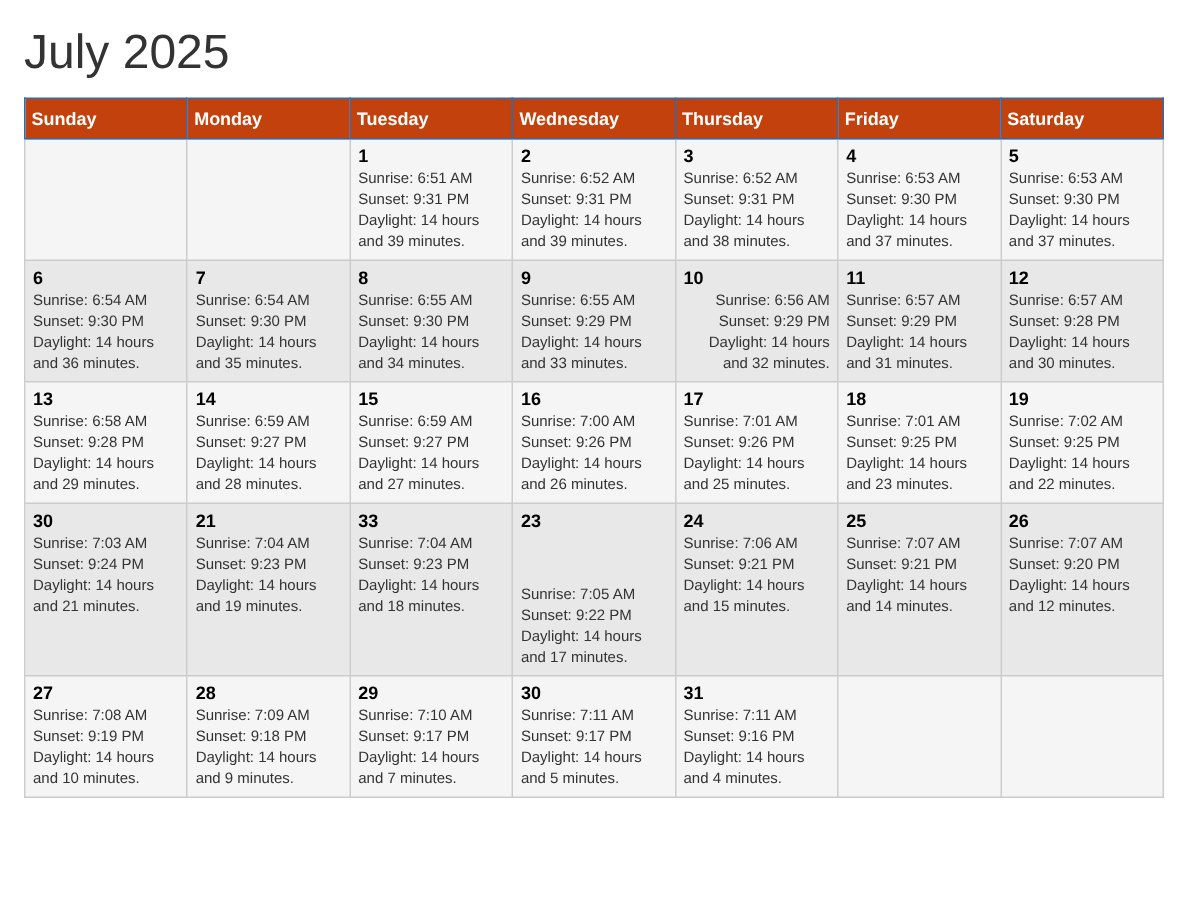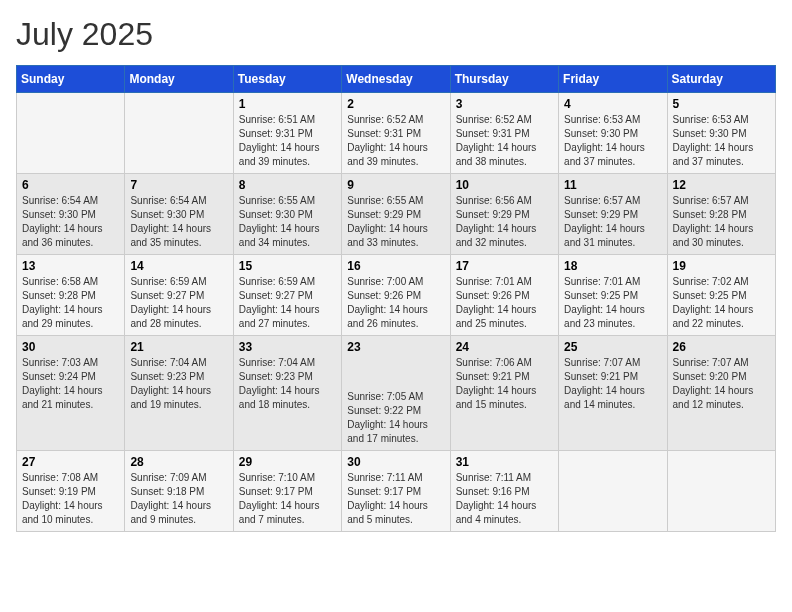--- a/index.html
+++ b/index.html
@@ -43,21 +43,21 @@
     .location {
       font-size: 15px;
       color: #555;
     }
     .calendar {
       width: 100%;
       border-collapse: collapse;
       font-size: 11px;
     }
     .calendar thead tr th {
-      background-color: #1d4ed8;
+      background-color: #c2410c;
       color: #fff;
       padding: 6px 4px;
       text-align: left;
       font-size: 12px;
       font-weight: bold;
       border: 1px solid #2a6db5;
     }
     .calendar tbody tr td {
       vertical-align: top;
       border: 1px solid #ccc;
@@ -158,21 +158,21 @@
 Daylight: 14 hours and 34 minutes.</div>
         </td>
         <td>
           <div class="day-num">9</div>
           <div class="day-detail" style="white-space: pre-line;">Sunrise: 6:55 AM
 Sunset: 9:29 PM
 Daylight: 14 hours and 33 minutes.</div>
         </td>
         <td>
           <div class="day-num">10</div>
-          <div class="day-detail" style="white-space: pre-line;">Sunrise: 6:56 AM
+          <div class="day-detail" style="white-space: pre-line; text-align: right;">Sunrise: 6:56 AM
 Sunset: 9:29 PM
 Daylight: 14 hours and 32 minutes.</div>
         </td>
         <td>
           <div class="day-num">11</div>
           <div class="day-detail" style="white-space: pre-line;">Sunrise: 6:57 AM
 Sunset: 9:29 PM
 Daylight: 14 hours and 31 minutes.</div>
         </td>
         <td>

